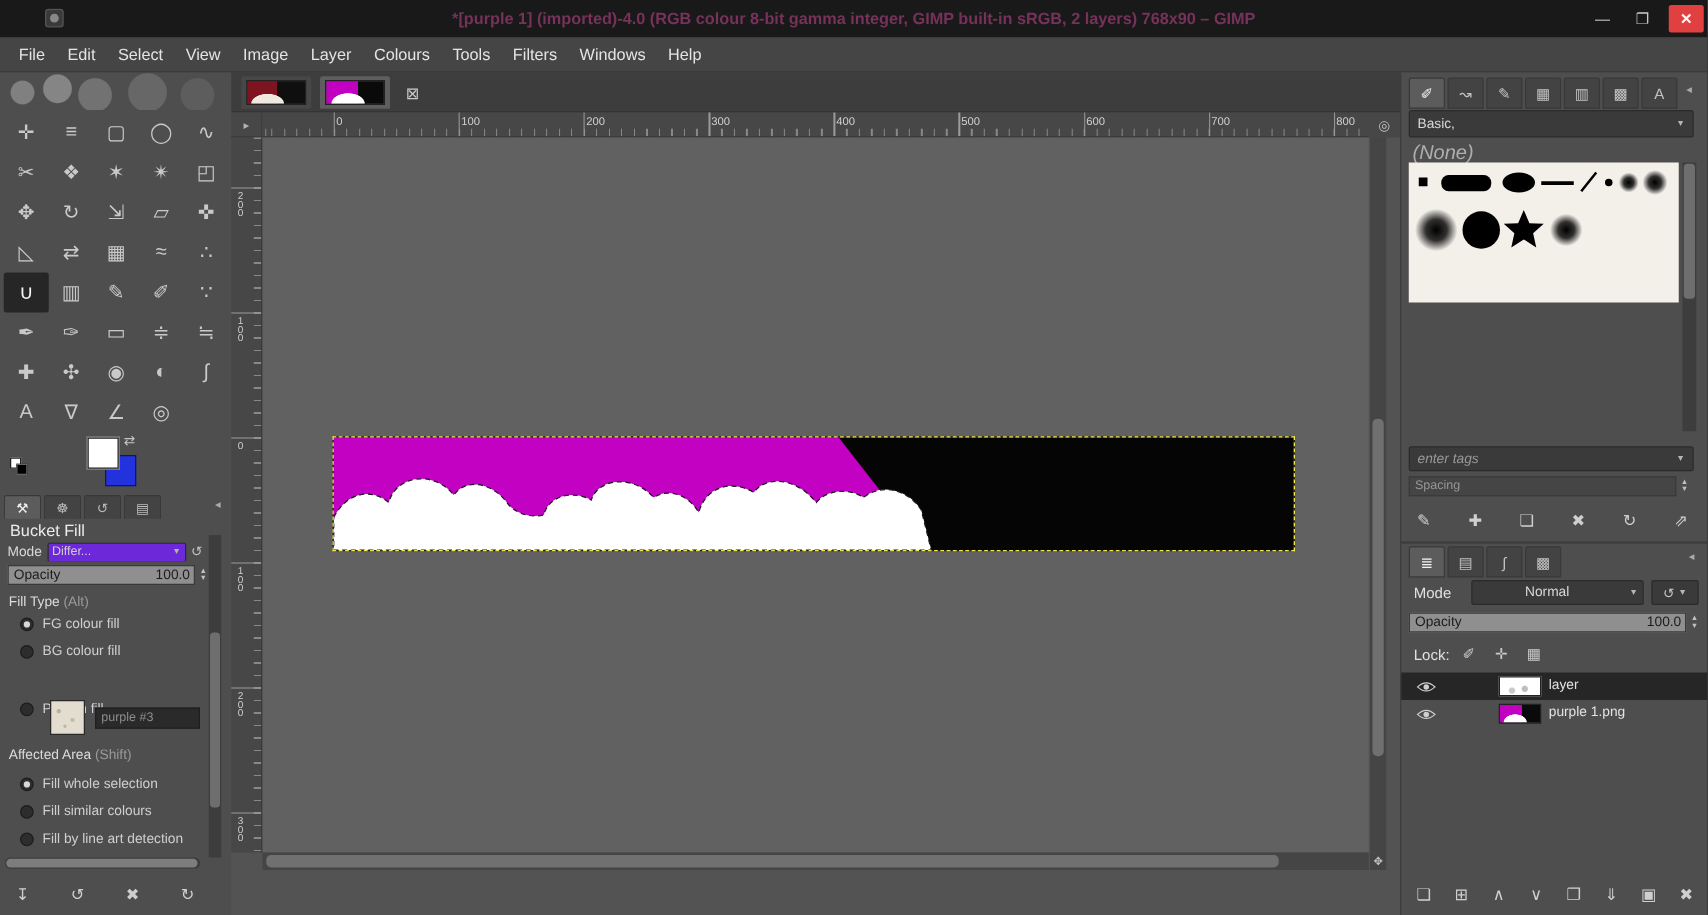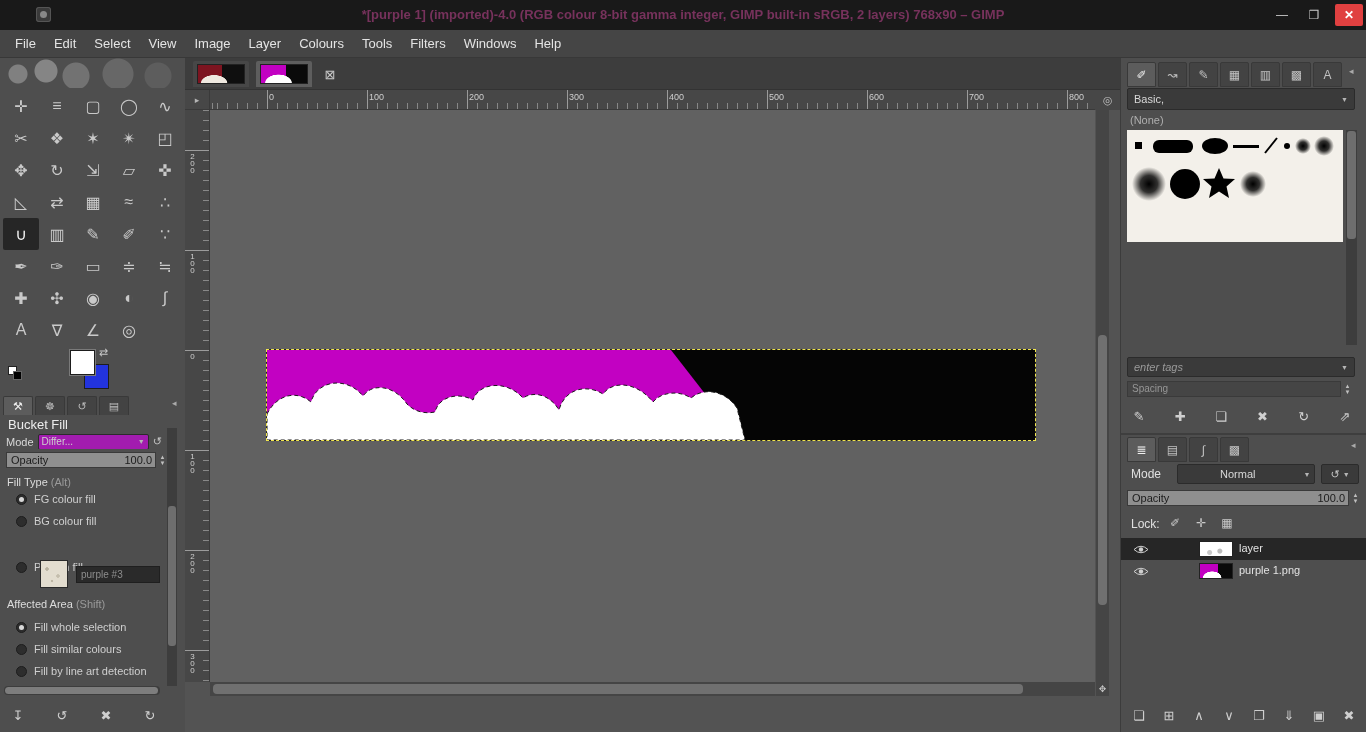--- a/index.html
+++ b/index.html
@@ -40,21 +40,21 @@
   .mini-swatches .w{position:absolute;left:0;top:0;width:7px;height:7px;background:#fff;border:1px solid #222;}
   .mini-swatches .b{position:absolute;left:5px;top:5px;width:7px;height:7px;background:#000;border:1px solid #666;}
   .ldock-tabs{position:absolute;left:3px;top:338px;display:flex;gap:2px;}
   .dtab{width:28px;height:18px;display:flex;align-items:center;justify-content:center;background:#434343;
         color:#bdbdbd;font-size:11px;border:1px solid #393939;border-bottom:none;border-radius:2px 2px 0 0;}
   .dtab.selected{background:#5c5c5c;color:#efefef;}
   .ldock-corner{position:absolute;left:172px;top:340px;font-size:9px;color:#aaa;}
   .to-title{position:absolute;left:8px;top:359px;font-size:13px;font-weight:normal;color:#ececec;}
   .to-mode-row{position:absolute;left:6px;top:376px;width:156px;height:15px;display:flex;align-items:center;gap:4px;overflow:hidden;}
   .to-mode-row .lbl{font-size:11px;color:#d8d8d8;}
-  .mini-combo{flex:1;display:flex;align-items:center;justify-content:space-between;background:#a21caf;
+  .mini-combo{flex:1;display:flex;align-items:center;justify-content:space-between;background:#6d28d9;
               border:1px solid #2b2b2b;border-radius:2px;height:14px;padding:0 3px;font-size:10px;color:#cfcfcf;}
   .mode-reset{font-size:11px;color:#c5c5c5;}
   .spinscale{position:absolute;left:6px;top:394px;width:150px;height:16px;background:#8f8f8f;
              border:1px solid #3a3a3a;box-sizing:border-box;}
   .spinscale .lbl{position:absolute;left:4px;top:1px;font-size:11px;color:#1c1c1c;}
   .spinscale .val{position:absolute;right:3px;top:1px;font-size:11px;color:#1c1c1c;}
   .spinner{position:absolute;width:9px;display:flex;flex-direction:column;align-items:center;justify-content:center;
            color:#c0c0c0;font-size:6px;line-height:6px;}
   .section-label{position:absolute;left:7px;font-size:11px;color:#dcdcdc;}
   .section-key{color:#9a9a9a;}
@@ -121,21 +121,21 @@
   
   .rightpanel{position:absolute;left:1120px;top:58px;width:246px;height:674px;background:#4e4e4e;border-left:1px solid #3c3c3c;box-sizing:border-box;}
   .rp-tabs{position:absolute;left:6px;top:4px;display:flex;gap:2px;}
   .rp-tab{width:27px;height:23px;display:flex;align-items:center;justify-content:center;background:#434343;color:#c2c2c2;
           font-size:12px;border:1px solid #393939;border-radius:2px 2px 0 0;}
   .rp-tab.selected{background:#5c5c5c;color:#f0f0f0;}
   .rp-collapse{position:absolute;left:228px;top:8px;font-size:9px;color:#aaa;}
   .rp-combo{position:absolute;display:flex;align-items:center;justify-content:space-between;background:#3a3a3a;
             border:1px solid #2b2b2b;border-radius:2px;padding:0 6px;font-size:11px;color:#d8d8d8;box-sizing:border-box;gap:48px;}
   .brush-filter{left:6px;top:30px;width:228px;height:22px;}
-  .brush-none{position:absolute;left:9px;top:56px;font-size:11px;color:#aeaeae;}
+  .brush-none{position:absolute;left:9px;top:56px;font-size:16px;color:#aeaeae;font-style:italic;}
   .brush-grid{position:absolute;left:6px;top:72px;width:216px;height:112px;background:#f3f0ea;}
   .brush-vscroll{position:absolute;left:225px;top:72px;width:11px;height:215px;background:#3d3d3d;}
   .brush-vscroll .thumb{position:absolute;left:1px;top:1px;width:9px;height:108px;background:#6e6e6e;border-radius:3px;}
   .tags-combo{left:6px;top:299px;width:228px;height:20px;font-style:italic;color:#9a9a9a;}
   .spacing-scale{position:absolute;left:6px;top:323px;width:214px;height:16px;background:#454545;border:1px solid #3a3a3a;box-sizing:border-box;}
   .spacing-scale .lbl{position:absolute;left:4px;top:1px;font-size:10px;color:#969696;}
   .brush-actions{position:absolute;left:6px;top:347px;width:230px;display:flex;justify-content:space-between;}
   .rp-divider{position:absolute;left:0;top:375px;width:246px;height:2px;background:#3e3e3e;}
   .ld-tabs{position:absolute;left:6px;top:379px;display:flex;gap:2px;}
   .ld-corner{position:absolute;left:230px;top:382px;font-size:9px;color:#aaa;}

